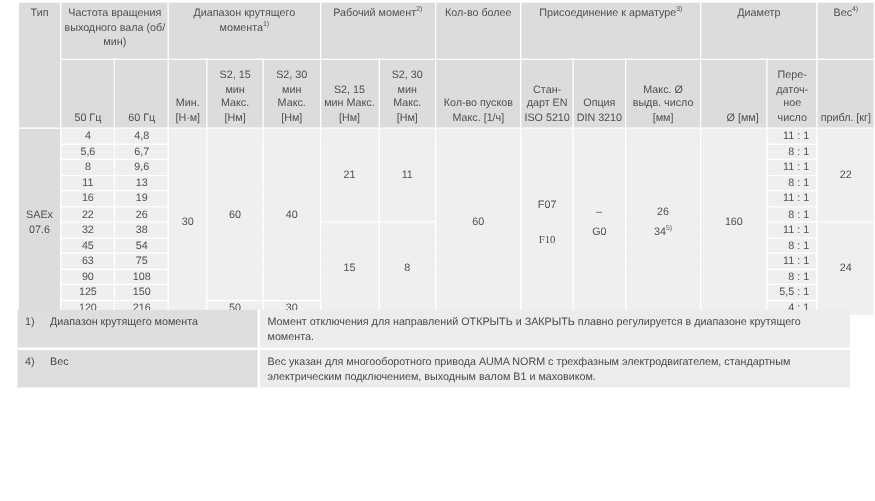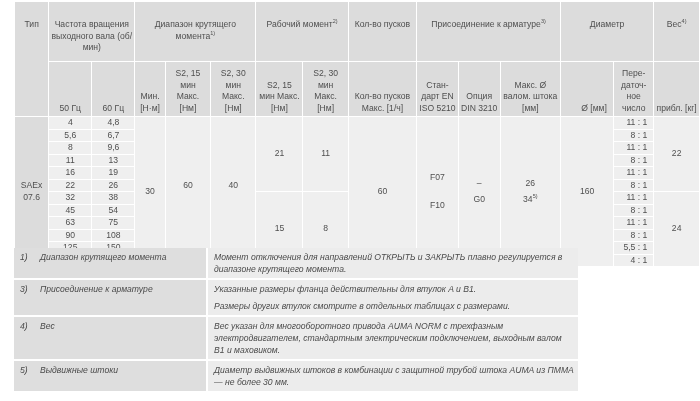--- a/index.html
+++ b/index.html
@@ -2,84 +2,84 @@
 <html><head>
 <meta charset="utf-8">
 <style>
   html, body { margin: 0; padding: 0; background: #ffffff; }
   body { width: 700px; height: 401px; overflow: hidden; font-family: "Liberation Sans", sans-serif; color: #4a4a4a; }
   .wrap { position: relative; width: 700px; height: 401px; }
 
   table.spec { position: absolute; left: 14px; top: 1px; border-collapse: collapse; font-size: 8.6px; line-height: 11.5px; }
   table.spec th, table.spec td { border: 1.5px solid #ffffff; padding: 0 2px; text-align: center; vertical-align: middle; font-weight: normal; color: #4f4f4f; }
   table.spec thead th { background: #dcdcdc; }
-  table.spec thead tr.h1 th { vertical-align: top; height: 42px; padding-top: 17px; }
+  table.spec thead tr.h1 th { vertical-align: top; height: 42px; padding-top: 3px; }
   table.spec thead tr.h2 th { vertical-align: bottom; height: 52px; padding-bottom: 2px; }
   table.spec tbody td { background: #efefef; }
   table.spec tbody td.type { background: #dcdcdc; }
   table.spec tbody tr td.r { height: 11.4px; padding: 0 2px; }
   .sup { font-size: 5.5px; vertical-align: super; line-height: 0; }
   .right { text-align: right !important; padding-right: 6px !important; }
 
-  .notes { position: absolute; left: 14px; top: 248px; width: 564px; border-collapse: collapse; font-size: 8.6px; line-height: 12px; font-style: italic; }
+  .notes { position: absolute; left: 14px; top: 248px; width: 666px; border-collapse: collapse; font-size: 8.6px; line-height: 12px; }
   .notes td { background: #e4e4e4; border-bottom: 2.5px solid #ffffff; vertical-align: top; color: #4a4a4a; padding: 3px 4px 3px 6px; }
   .notes td.label { width: 182px; border-right: 2px solid #ffffff; background: #dedede; }
   .notes td.text { background: #ececec; padding-left: 6px; }
   .notes .num { display: inline-block; width: 20px; }
   .notes p { margin: 0; }
   .notes p + p { margin-top: 5px; }
 </style>
 </head>
 <body>
 
 <div class="wrap">
 
 <table class="spec">
   <thead>
     <tr class="h1">
       <th rowspan="2" style="width:30px; vertical-align:top;">Тип</th>
       <th colspan="2" style="width:82px;">Частота вращения выходного вала (об/мин)</th>
       <th colspan="3"><span>Диапазон крутящего момента</span><span class="sup">1)</span></th>
       <th colspan="2"><span>Рабочий момент</span><span class="sup">2)</span></th>
-      <th>Кол-во пусков</th>
+      <th>Кол-во более</th>
       <th colspan="3"><span>Присоединение к арматуре</span><span class="sup">3)</span></th>
       <th colspan="2">Диаметр</th>
       <th><span>Вес</span><span class="sup">4)</span></th>
     </tr>
     <tr class="h2">
       <th style="width:40px;">50 Гц</th>
       <th style="width:40px;">60 Гц</th>
       <th style="width:26px;">Мин. [Н·м]</th>
       <th style="width:42px;">S2, 15 мин Макс. [Нм]</th>
       <th style="width:42px;">S2, 30 мин Макс. [Нм]</th>
       <th style="width:44px;">S2, 15 мин Макс. [Нм]</th>
       <th style="width:42px;">S2, 30 мин Макс. [Нм]</th>
       <th style="width:67px;">Кол-во пусков Макс. [1/ч]</th>
       <th style="width:38px;">Стан-дарт EN ISO 5210</th>
       <th style="width:38px;">Опция DIN 3210</th>
-      <th style="width:58px;">Макс. Ø валом. штока [мм]</th>
+      <th style="width:58px;">Макс. Ø выдв. число [мм]</th>
       <th style="width:36px;padding-left:16px;">Ø [мм]</th>
       <th style="width:36px;">Пере-даточ-ное число</th>
       <th style="width:42px;">прибл. [кг]</th>
     </tr>
   </thead>
   <tbody>
     <tr>
       <td class="type" rowspan="12"><span>SAEx 07.6</span></td>
       <td class="r">4</td>
       <td class="r">4,8</td>
       <td rowspan="12">30</td>
       <td rowspan="11">60</td>
       <td rowspan="11">40</td>
       <td rowspan="6">21</td>
       <td rowspan="6">11</td>
       <td rowspan="12">60</td>
       <td rowspan="12">
             <div>F07</div>
-            <div style="margin-top:16px;">F10</div>
+            <div style="margin-top:16px;font-family:Liberation Serif, serif;">F10</div>
           </td>
       <td rowspan="12">
             <div>–</div>
             <div style="margin-top:4px;">G0</div>
           </td>
       <td rowspan="12">
             <div>26</div>
             <div style="margin-top:4px;"><span>34</span><span class="sup">5)</span></div>
           </td>
       <td rowspan="12">160</td>
@@ -151,34 +151,21 @@
 
 <table class="notes">
   <tbody>
         <tr>
     <td class="label"><span class="num">1)</span><span>Диапазон крутящего момента</span></td>
     <td class="text">
             <p>Момент отключения для направлений ОТКРЫТЬ и ЗАКРЫТЬ плавно регулируется в диапазоне крутящего момента.</p>
           </td>
   </tr>
   <tr>
-    <td class="label"><span class="num">3)</span><span>Присоединение к арматуре</span></td>
-    <td class="text">
-            <p>Указанные размеры фланца действительны для втулок A и B1.</p>
-            <p>Размеры других втулок смотрите в отдельных таблицах с размерами.</p>
-          </td>
-  </tr>
-  <tr>
     <td class="label"><span class="num">4)</span><span>Вес</span></td>
     <td class="text">
             <p>Вес указан для многооборотного привода AUMA NORM с трехфазным электродвигателем, стандартным электрическим подключением, выходным валом B1 и маховиком.</p>
-          </td>
-  </tr>
-  <tr>
-    <td class="label"><span class="num">5)</span><span>Выдвижные штоки</span></td>
-    <td class="text">
-            <p>Диаметр выдвижных штоков в комбинации с защитной трубой штока AUMA из ПММА — не более 30 мм.</p>
           </td>
   </tr>
 </tbody>
     </table>
 
 </div>
 
 </body></html>

